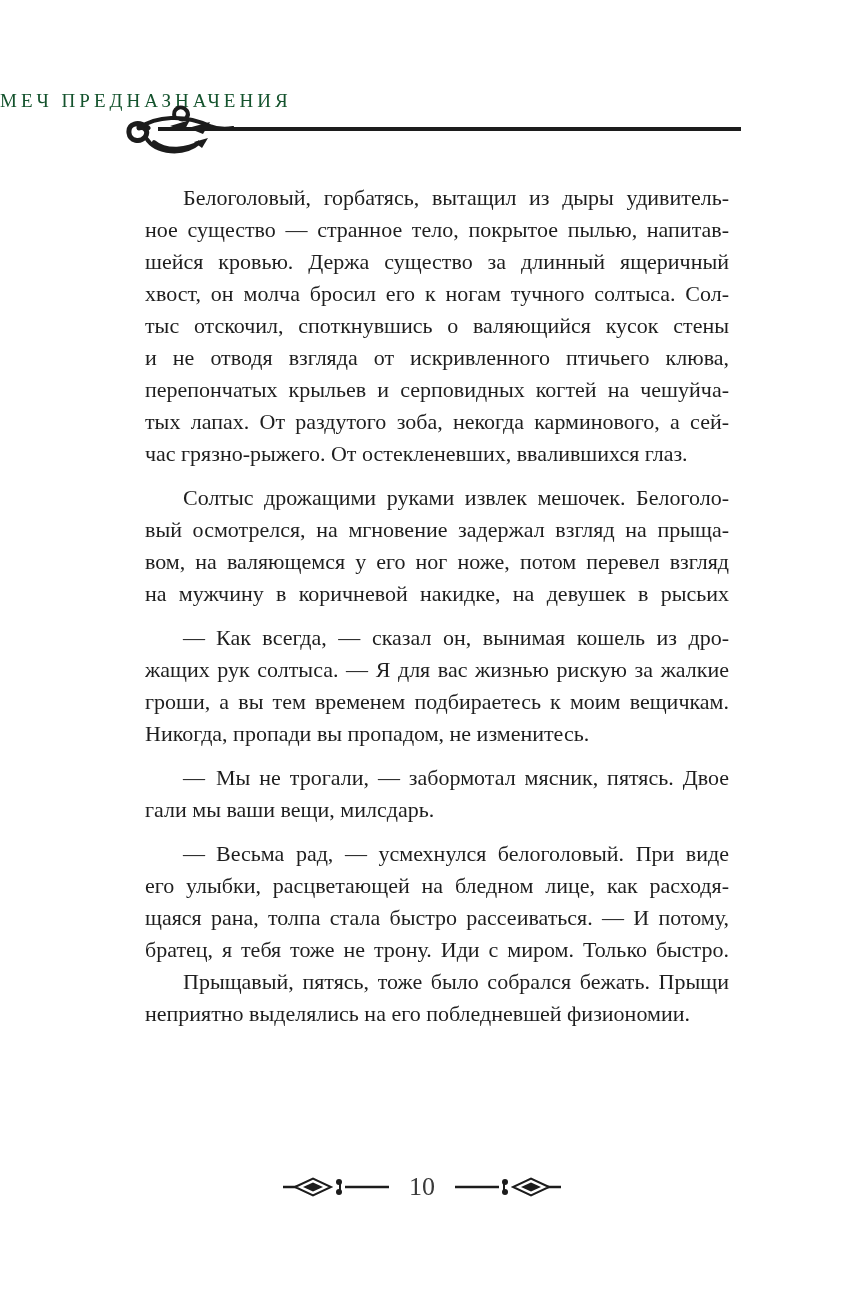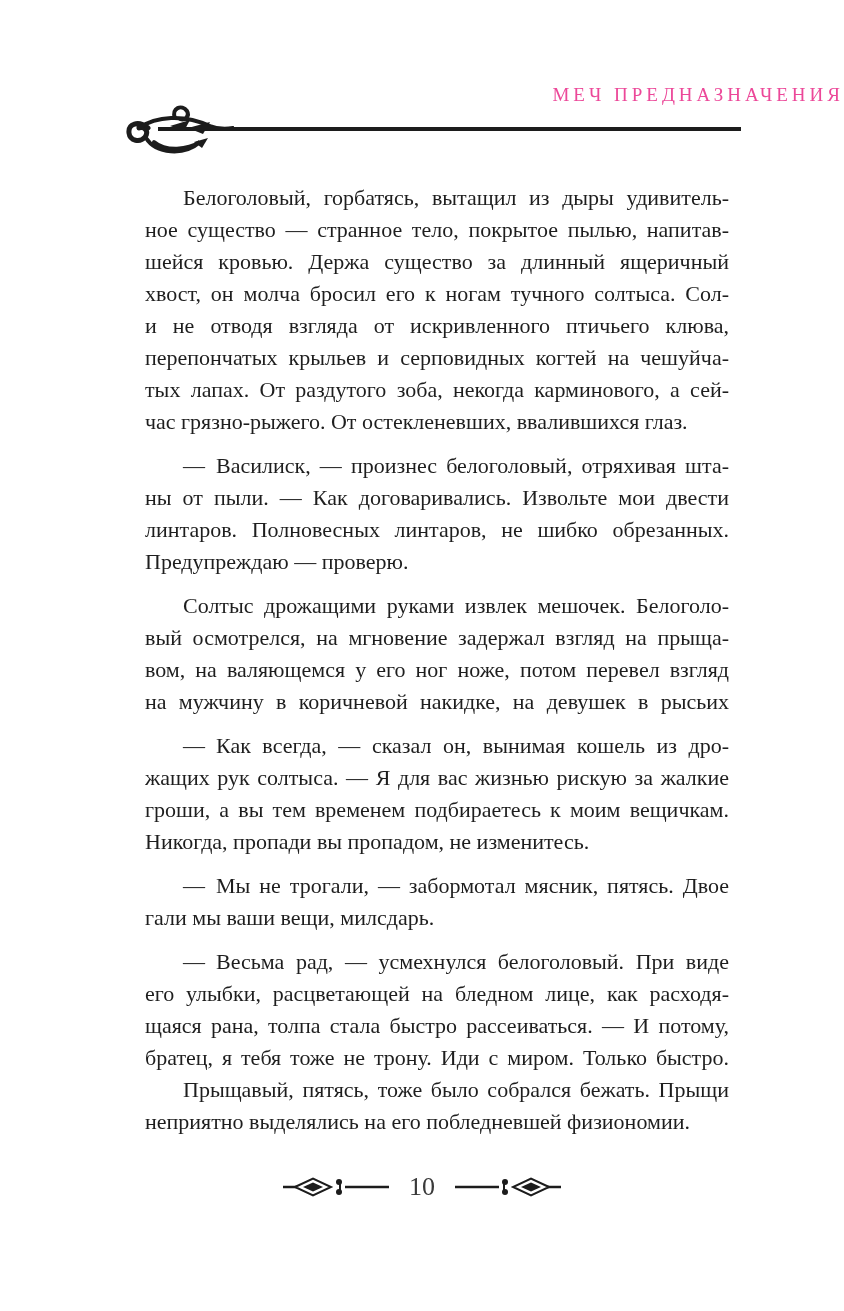--- a/index.html
+++ b/index.html
@@ -14,28 +14,28 @@
     margin: 0 auto;
     background: #ffffff;
     overflow: hidden;
     font-family: "Liberation Serif", serif;
     color: #1e1e1e;
   }
 
   
   .running-title {
     position: absolute;
-    top: 84px;
+    top: 90px;
     left: 0;
     width: 100%;
-    text-align: right;
+    text-align: left;
     font-size: 19px;
     line-height: 22px;
     letter-spacing: 4px;
-    color: #ec4899;
+    color: #14532d;
     font-weight: normal;
   }
   .header-rule {
     position: absolute;
     top: 127px;
     left: 158px;
     width: 583px;
     height: 4px;
     background: #1c1c1c;
   }
@@ -116,30 +116,25 @@
   </svg>
 
   <div class="header-rule"></div>
 
   <div class="text-block">
       <div class="paragraph">
         <div class="line first">Белоголовый, горбатясь, вытащил из дыры удивитель-</div>
         <div class="line">ное существо — странное тело, покрытое пылью, напитав-</div>
         <div class="line">шейся кровью. Держа существо за длинный ящеричный</div>
         <div class="line">хвост, он молча бросил его к ногам тучного солтыса. Сол-</div>
+        <div class="line">тыс отскочил, споткнувшись о валяющийся кусок стены</div>
         <div class="line">и не отводя взгляда от искривленного птичьего клюва,</div>
         <div class="line">перепончатых крыльев и серповидных когтей на чешуйча-</div>
         <div class="line">тых лапах. От раздутого зоба, некогда карминового, а сей-</div>
         <div class="line last">час грязно-рыжего. От остекленевших, ввалившихся глаз.</div>
-      </div>
-      <div class="paragraph">
-        <div class="line first">— Василиск, — произнес белоголовый, отряхивая шта-</div>
-        <div class="line">ны от пыли. — Как договаривались. Извольте мои двести</div>
-        <div class="line">линтаров. Полновесных линтаров, не шибко обрезанных.</div>
-        <div class="line last">Предупреждаю — проверю.</div>
       </div>
       <div class="paragraph">
         <div class="line first">Солтыс дрожащими руками извлек мешочек. Белоголо-</div>
         <div class="line">вый осмотрелся, на мгновение задержал взгляд на прыща-</div>
         <div class="line">вом, на валяющемся у его ног ноже, потом перевел взгляд</div>
         <div class="line">на мужчину в коричневой накидке, на девушек в рысьих</div>
       </div>
       <div class="paragraph">
         <div class="line first">— Как всегда, — сказал он, вынимая кошель из дро-</div>
         <div class="line">жащих рук солтыса. — Я для вас жизнью рискую за жалкие</div>

